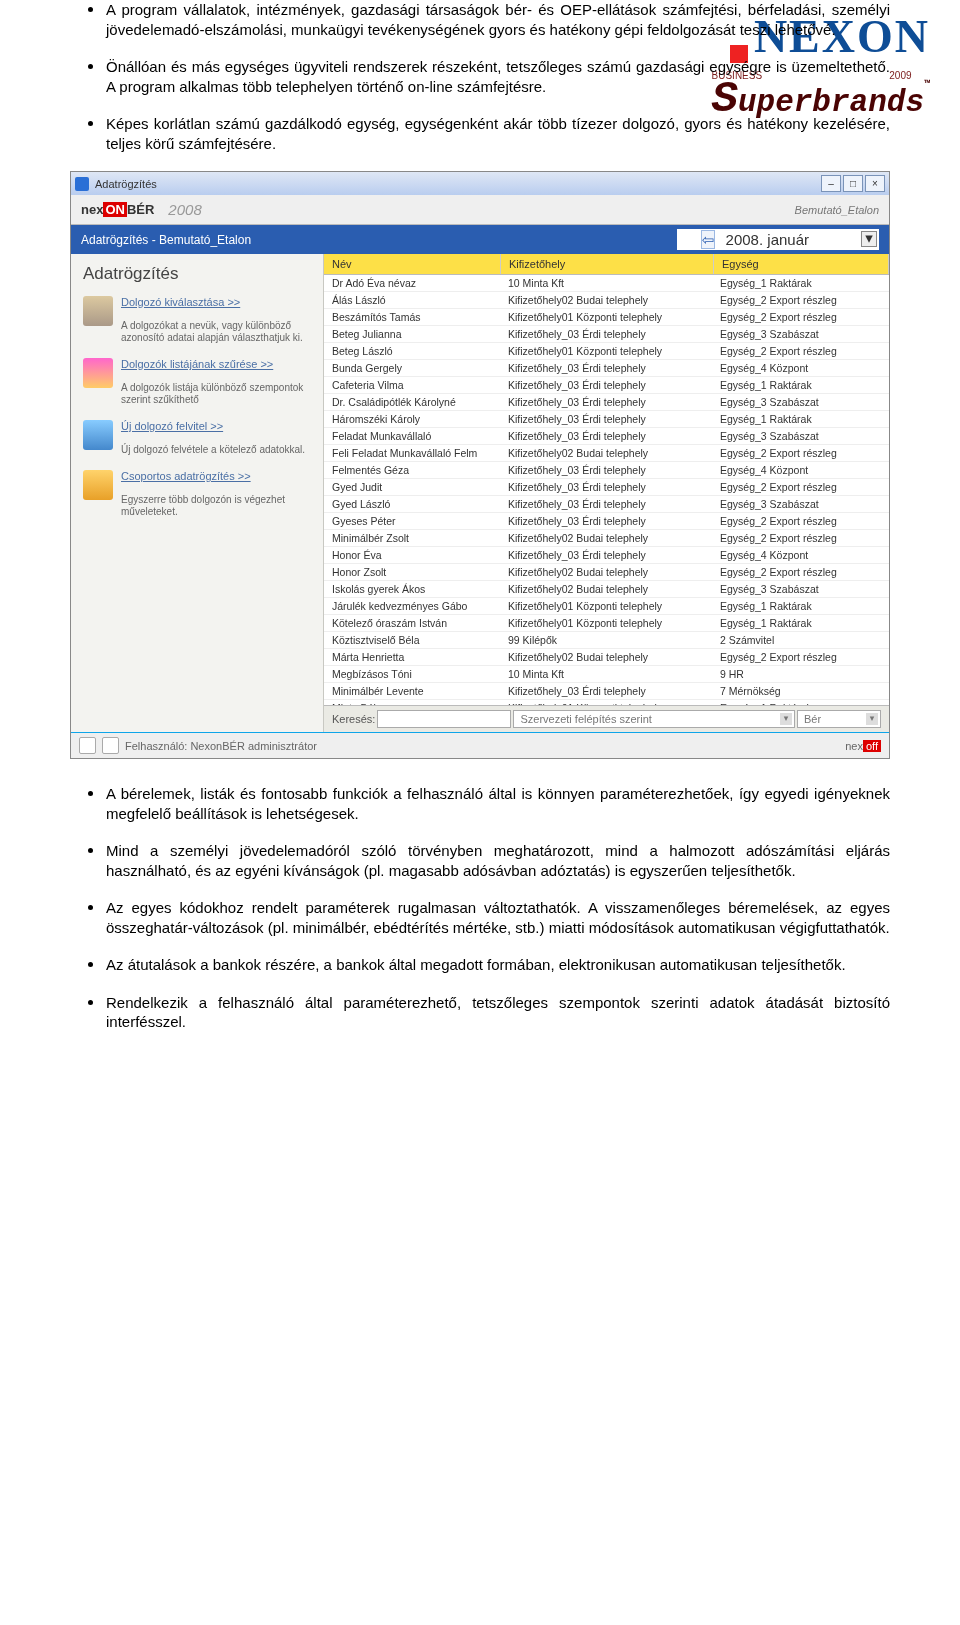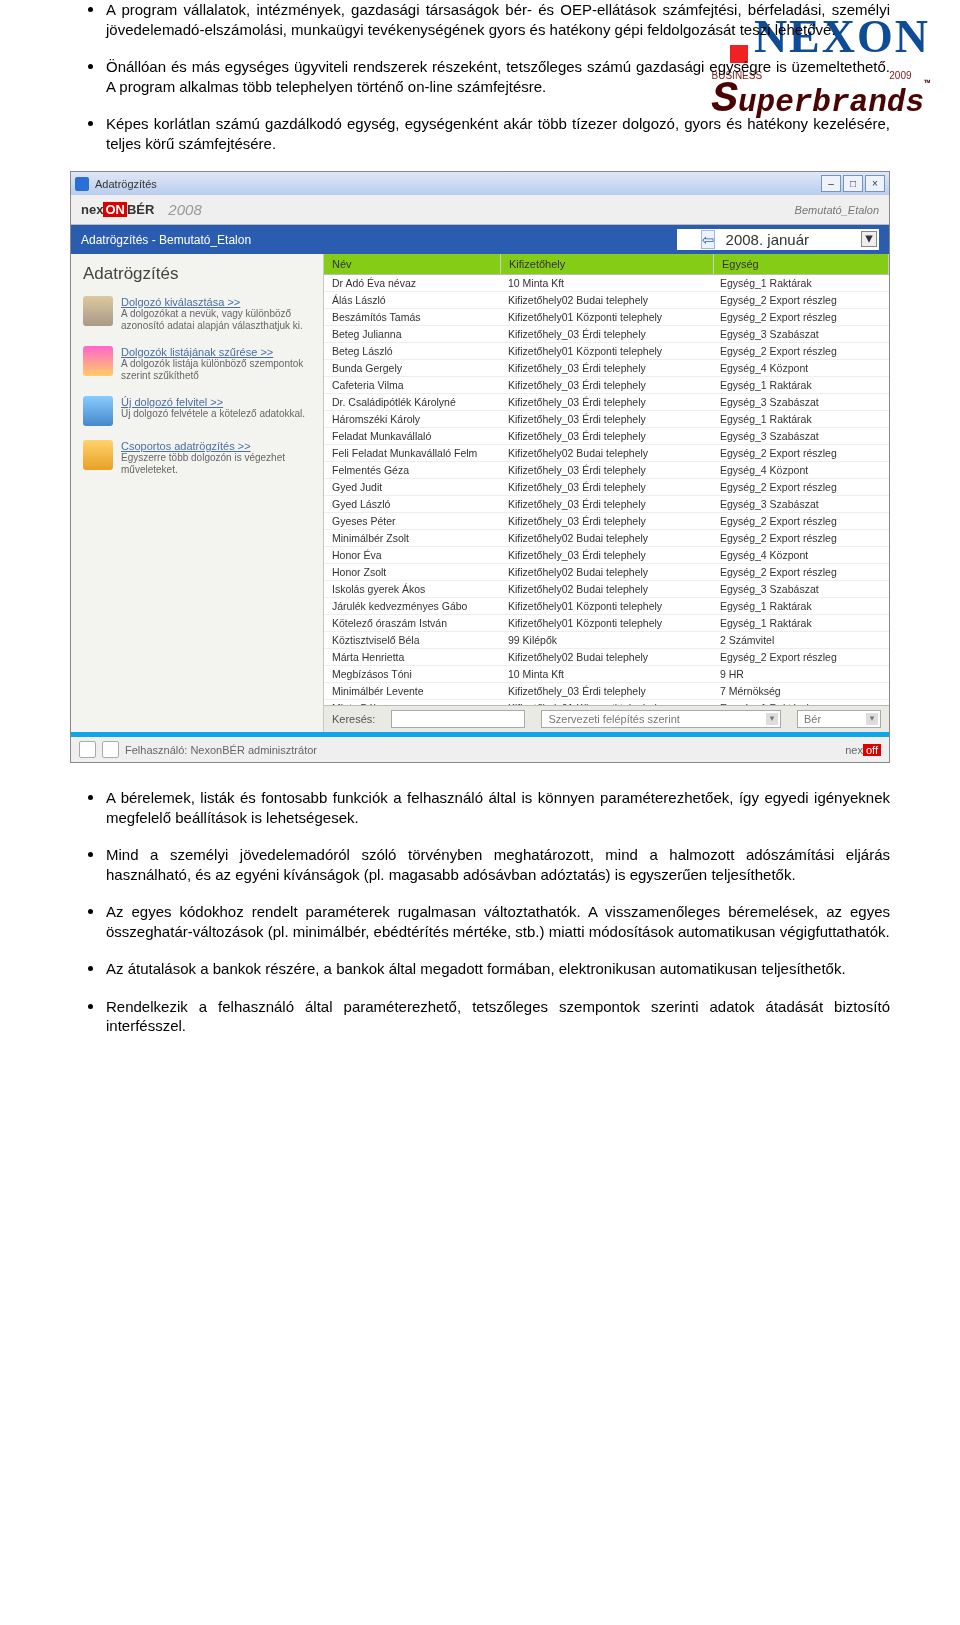--- a/index.html
+++ b/index.html
@@ -33,34 +33,34 @@
 .workspace{display:flex;background:#f3f3f0}
 .side{width:230px;padding:10px 10px 10px 12px;border-right:1px solid #c8c8c2}
 .side h2{font-size:17px;color:#444;margin:0 0 12px 0;font-weight:normal}
 .side .item{display:flex;margin-bottom:14px}
 .side .sicon{width:30px;height:30px;flex:0 0 30px;margin-right:8px;border-radius:3px}
 .side .i1{background:linear-gradient(#dcc9a0,#a98)}
 .side .i2{background:linear-gradient(#f6c,#fc6)}
 .side .i3{background:linear-gradient(#8cf,#48c)}
 .side .i4{background:linear-gradient(#ffd36b,#e8a028)}
 .side .link{color:#4a6fa5;text-decoration:underline;cursor:pointer;font-size:11px}
-.side .desc{color:#666;font-size:10px;margin-top:0;line-height:1.2}
+.side .desc{color:#666;font-size:10px;margin-top:12px;line-height:1.2}
 .grid{flex:1;display:flex;flex-direction:column}
-.ghdr{display:flex;background:#84cc16;border-bottom:1px solid #bbb}
+.ghdr{display:flex;background:#fde047;border-bottom:1px solid #bbb}
 .ghdr div{padding:4px 8px;border-right:1px solid #ccc;color:#333;font-size:11px}
 .c1{width:160px}.c2{width:196px}.c3{flex:1}
 .gbody{background:#fff;max-height:430px;overflow:hidden}
 .grow{display:flex;border-bottom:1px solid #eee}
 .grow div{padding:2px 8px;font-size:10.5px;color:#333;white-space:nowrap;overflow:hidden;text-overflow:ellipsis}
-.gfoot{display:flex;align-items:center;padding:4px 8px;background:#eaeae4;border-top:1px solid #bbb;gap:16px}
+.gfoot{display:flex;align-items:center;padding:4px 8px;background:#eaeae4;border-top:1px solid #bbb;gap:2px}
 .gfoot .lbl{color:#555}
 .gfoot .sel{flex:1;background:#fff;border:1px solid #aaa;padding:2px 16px 2px 6px;position:relative;color:#777}
 .gfoot .sel .dd{position:absolute;right:2px;top:2px;width:12px;height:12px;background:#ddd;text-align:center;line-height:10px;font-size:9px}
 .gfoot .sel2{width:60px;flex:0 0 60px}
-.status{display:flex;align-items:center;padding:4px 8px;background:#efefef;border-top:5px solid #0ea5e9;color:#666}
+.status{display:flex;align-items:center;padding:4px 8px;background:#efefef;border-top:1px solid #0ea5e9;color:#666}
 .status .sic{width:15px;height:15px;border:1px solid #aaa;margin-right:6px;background:#fff;border-radius:2px}
 .status .nex{margin-left:auto;font-size:11px}
 .status .nex .r{background:#d00;color:#fff;padding:0 3px}
 </style>
 </head>
 <body>
 
 <div class="page">
   <div class="logo-block">
     <div class="nexon">

